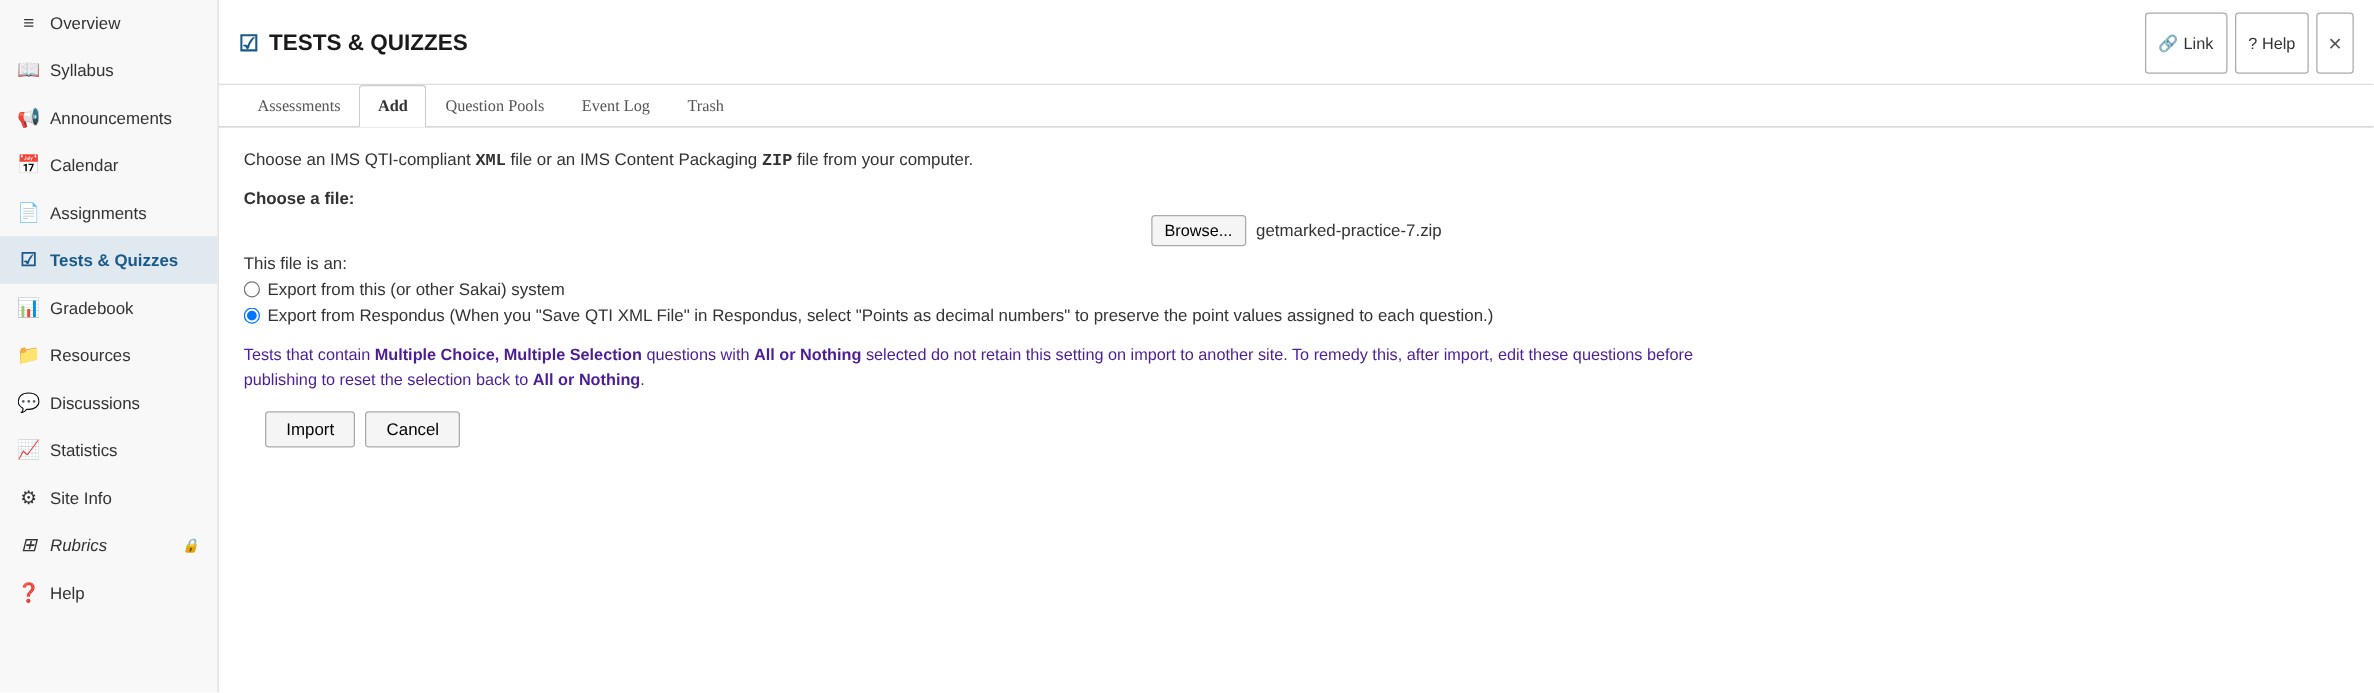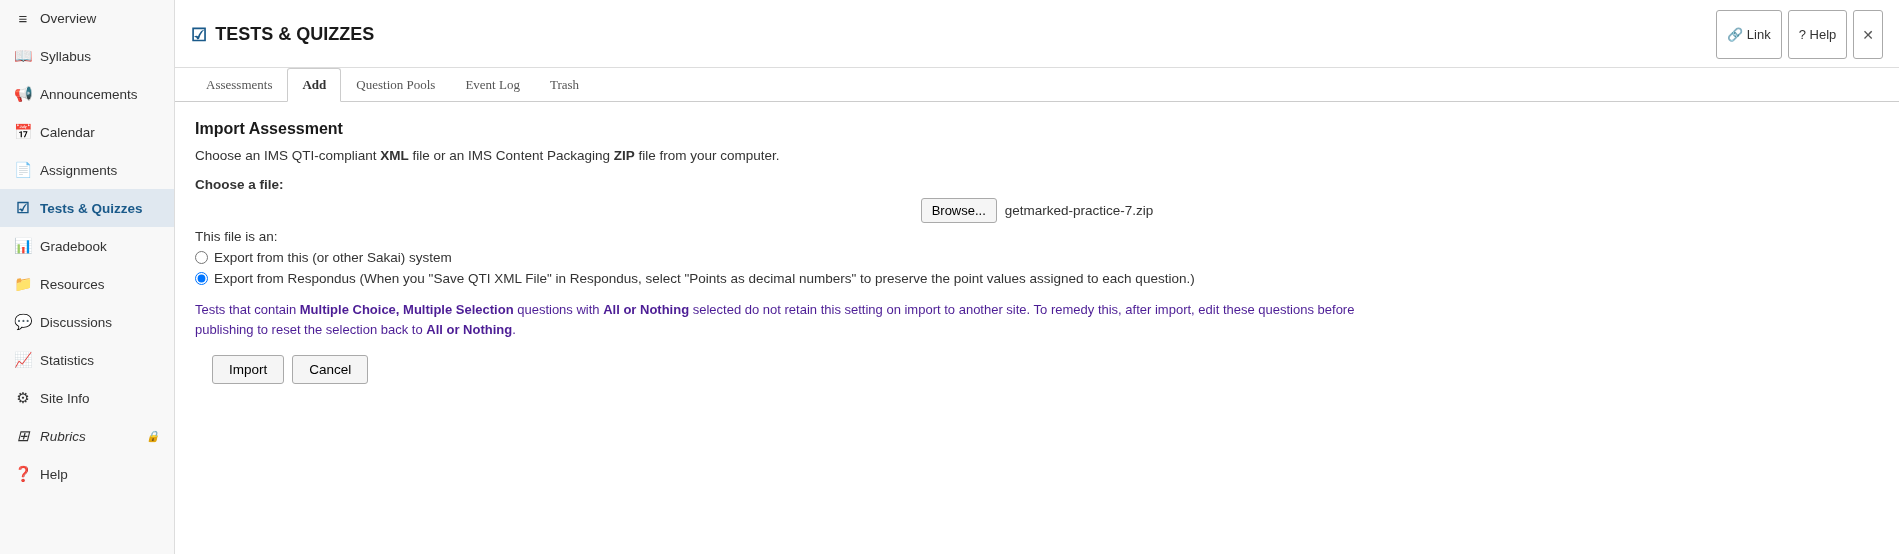--- a/index.html
+++ b/index.html
@@ -123,21 +123,21 @@
       font-size: 16px;
       font-weight: bold;
       margin-bottom: 10px;
       color: #1a1a1a;
     }
     .description {
       font-size: 13.5px;
       color: #333;
       margin-bottom: 14px;
     }
-    .description .bold { font-weight: bold; }
+    .description .bold { font-weight: bold; font-family: Liberation Mono, monospace; }
     .choose-file-label {
       font-size: 13.5px;
       font-weight: bold;
       margin-bottom: 6px;
       color: #333;
     }
     .file-row {
       display: flex;
       align-items: center;
       gap: 8px;
@@ -286,21 +286,20 @@
     </div>
     <div class="tab">
       <span>Event Log</span>
     </div>
     <div class="tab">
       <span>Trash</span>
     </div>
   </div>
 
   <div class="content">
-    <div class="section-title">Import Assessment</div>
 
     <div class="description">
       <span>Choose an IMS QTI-compliant </span><span class="bold">XML</span><span> file or an IMS Content Packaging </span><span class="bold">ZIP</span><span> file from your computer.</span>
     </div>
 
     <div class="choose-file-label">Choose a file:</div>
 
     <div class="file-row">
       <button class="browse-btn">Browse...</button>
       <span class="file-name">getmarked-practice-7.zip</span>

